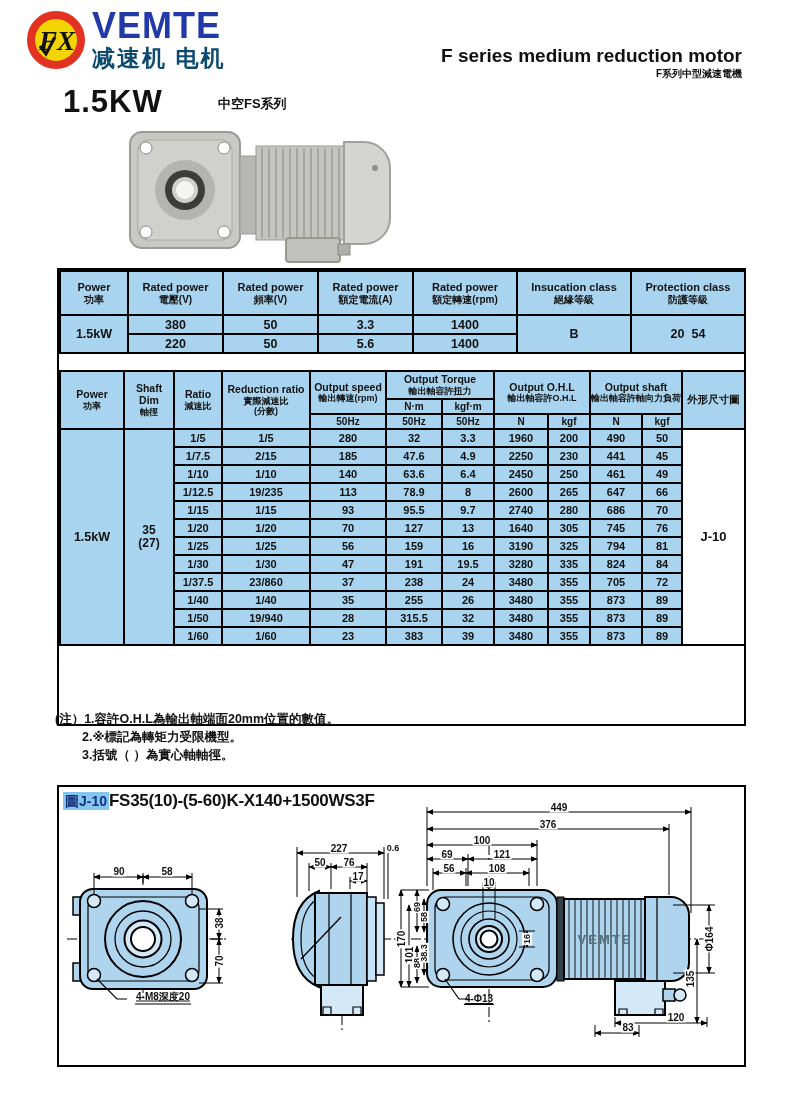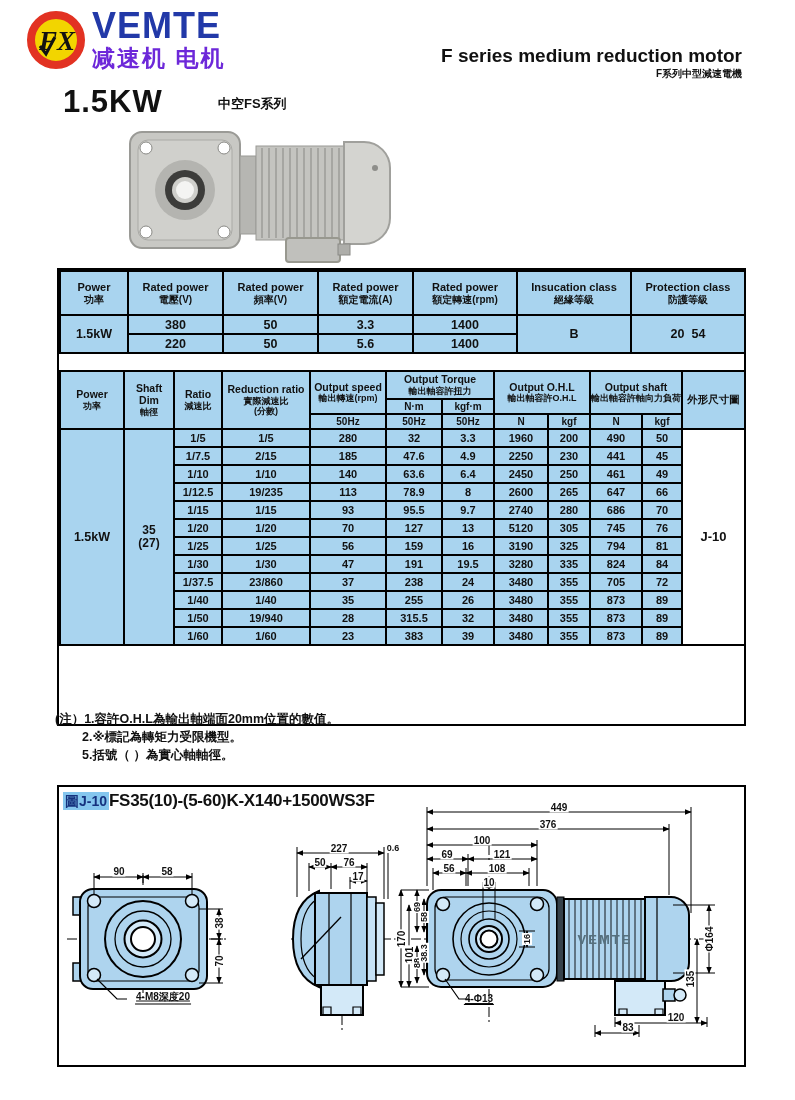--- a/index.html
+++ b/index.html
@@ -3,21 +3,21 @@
 <meta charset="utf-8">
 <style>
   html,body{margin:0;padding:0;}
   .page{position:relative;width:795px;height:1100px;background:#fff;overflow:hidden;
         font-family:"Liberation Sans","DejaVu Sans",sans-serif;color:#111;}
 
   
   .logo-badge{position:absolute;left:26px;top:10px;}
   .brand{position:absolute;left:92px;top:8px;line-height:1;}
   .brand .nm{font-size:36px;font-weight:bold;color:#2239a8;letter-spacing:1px;}
-  .brand .sub{font-size:23px;font-weight:bold;color:#6d28d9;margin-top:3px;letter-spacing:2px;}
+  .brand .sub{font-size:23px;font-weight:bold;color:#0c4a6e;margin-top:3px;letter-spacing:2px;}
   .right-titles{position:absolute;left:380px;top:44px;width:362px;text-align:right;line-height:1.25;}
   .right-titles .en{font-size:19px;font-weight:bold;}
   .right-titles .zh{font-size:10px;font-weight:bold;}
   .power-title{position:absolute;left:63px;top:84px;font-size:31px;font-weight:bold;letter-spacing:1px;}
   .series-label{position:absolute;left:218px;top:95px;font-size:13px;font-weight:bold;}
 
   
   .photo{position:absolute;left:128px;top:126px;}
 
   
@@ -251,21 +251,21 @@
             <td>280</td>
             <td>686</td>
             <td>70</td>
           </tr>
       <tr>
             <td>1/20</td>
             <td>1/20</td>
             <td>70</td>
             <td>127</td>
             <td>13</td>
-            <td>5120</td>
+            <td>1640</td>
             <td>305</td>
             <td>745</td>
             <td>76</td>
           </tr>
       <tr>
             <td>1/25</td>
             <td>1/25</td>
             <td>56</td>
             <td>159</td>
             <td>16</td>
@@ -331,21 +331,21 @@
           </tr>
     </tbody>
       </table>
 
     <div class="bgap"></div>
   </div>
 
   <div class="notes">
     <div><span>(注）</span><span>1.容許O.H.L為輸出軸端面20mm位置的數值。</span></div>
     <div class="indent">2.※標記為轉矩力受限機型。</div>
-    <div class="indent">5.括號（ ）為實心軸軸徑。</div>
+    <div class="indent">3.括號（ ）為實心軸軸徑。</div>
   </div>
 
   <div class="drawing-box">
     <div class="drawing-title">
       <span class="tag">圖J-10</span><span class="model">FS35(10)-(5-60)K-X140+1500WS3F</span>
     </div>
 
     <svg class="draw-svg" width="685" height="278" viewBox="0 0 685 278">
       <defs>
         <marker id="ar" viewBox="0 0 10 10" refX="9" refY="5" markerWidth="7" markerHeight="7" orient="auto-start-reverse">

